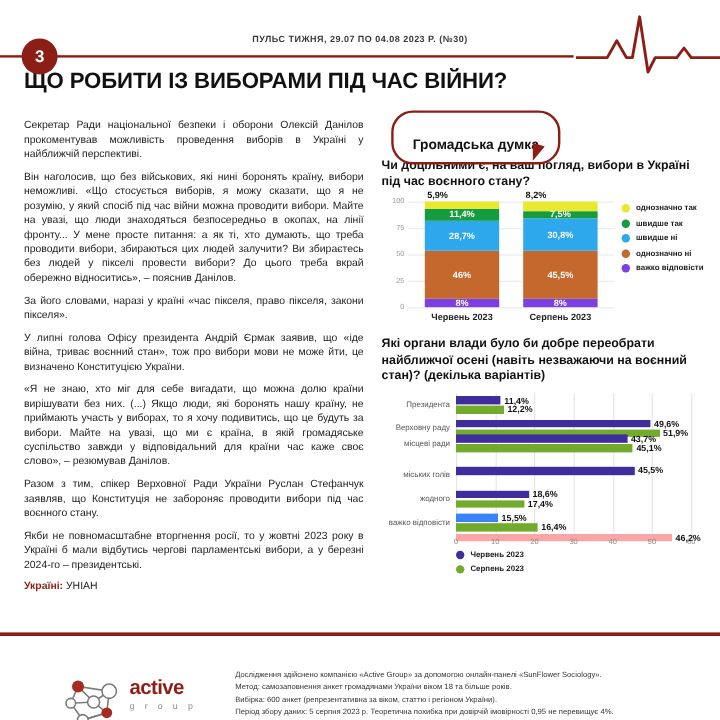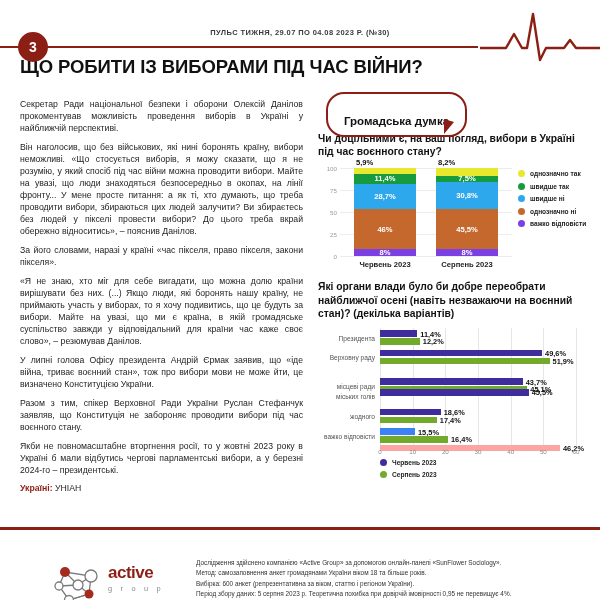--- a/index.html
+++ b/index.html
@@ -163,22 +163,22 @@
   </div>
 
   <h1 class="main-title">ЩО РОБИТИ ІЗ ВИБОРАМИ ПІД ЧАС ВІЙНИ?</h1>
 
   <div class="body-wrap">
 
     <div class="col-left">
       <p class="para">Секретар Ради національної безпеки і оборони Олексій Данілов прокоментував можливість проведення виборів в Україні у найближчій перспективі.</p>
       <p class="para">Він наголосив, що без військових, які нині боронять країну, вибори неможливі. «Що стосується виборів, я можу сказати, що я не розумію, у який спосіб під час війни можна проводити вибори. Майте на увазі, що люди знаходяться безпосередньо в окопах, на лінії фронту... У мене просте питання: а як ті, хто думають, що треба проводити вибори, збираються цих людей залучити? Ви збираєтесь без людей у пікселі провести вибори? До цього треба вкрай обережно відноситись», – пояснив Данілов.</p>
       <p class="para">За його словами, наразі у країні «час пікселя, право пікселя, закони пікселя».</p>
+      <p class="para">У липні голова Офісу президента Андрій Єрмак заявив, що «іде війна, триває воєнний стан», тож про вибори мови не може йти, це визначено Конституцією України.</p>
       <p class="para">«Я не знаю, хто міг для себе вигадати, що можна долю країни вирішувати без них. (...) Якщо люди, які боронять нашу країну, не приймають участь у виборах, то я хочу подивитись, що це будуть за вибори. Майте на увазі, що ми є країна, в якій громадяське суспільство завжди у відповідальний для країни час каже своє слово», – резюмував Данілов.</p>
-      <p class="para">У липні голова Офісу президента Андрій Єрмак заявив, що «іде війна, триває воєнний стан», тож про вибори мови не може йти, це визначено Конституцією України.</p>
       <p class="para">Разом з тим, спікер Верховної Ради України Руслан Стефанчук заявляв, що Конституція не забороняє проводити вибори під час воєнного стану.</p>
       <p class="para">Якби не повномасштабне вторгнення росії, то у жовтні 2023 року в Україні б мали відбутись чергові парламентські вибори, а у березні 2024-го – президентські.</p>
       <div class="sources">
         <b>Україні:</b>
         <span>УНІАН</span>
       </div>
     </div>
 
     <div class="col-right">
 
@@ -270,21 +270,21 @@
             </div>
             <div class="grp" style="top: 19.6px;">
               <div class="grp-label">Верховну раду</div>
               <div class="hbar j" style="width: 162.027px; background: rgb(63, 45, 158);">
                 <span class="hval">49,6%</span>
               </div>
               <div class="hbar a2" style="width: 169.54px; background: rgb(114, 170, 44);">
                 <span class="hval">51,9%</span>
               </div>
             </div>
-            <div class="grp" style="top: 48px;">
+            <div class="grp" style="top: 32px;">
               <div class="grp-label">місцеві ради</div>
               <div class="hbar j" style="width: 142.753px; background: rgb(63, 45, 158);">
                 <span class="hval">43,7%</span>
               </div>
               <div class="hbar a2" style="width: 147.327px; background: rgb(114, 170, 44);">
                 <span class="hval">45,1%</span>
               </div>
             </div>
             <div class="grp" style="top: 58.8px;">
               <div class="grp-label">міських голів</div>

